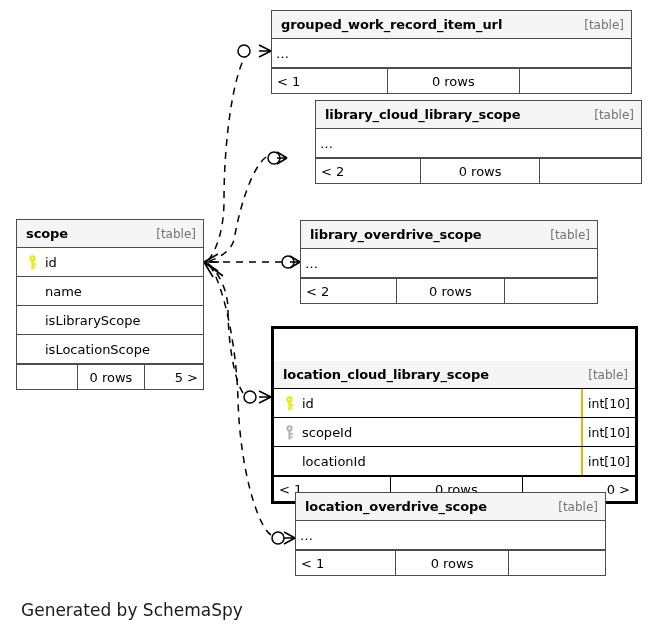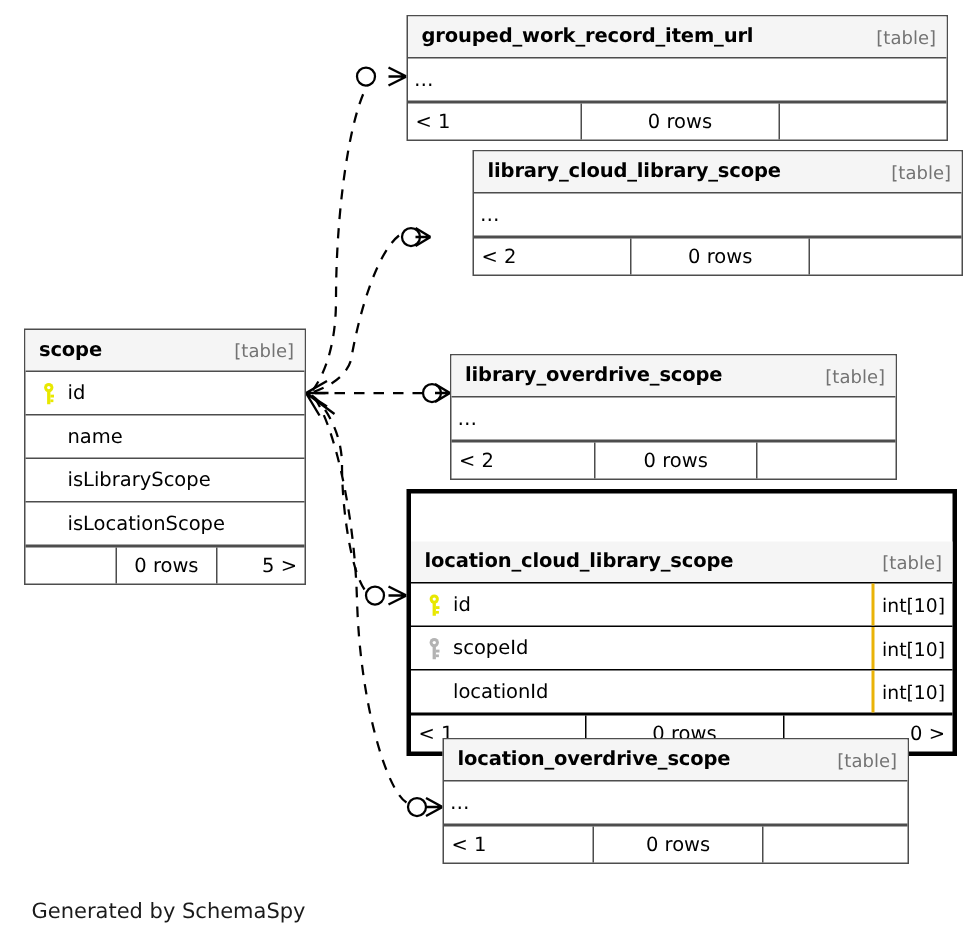--- a/index.html
+++ b/index.html
@@ -152,21 +152,21 @@
   }
   .foot-left   { flex: 0 0 32%; justify-content: flex-start; }
   .foot-center { flex: 1 1 auto; justify-content: center; border-left: 1px solid #4d4d4d; border-right: 1px solid #4d4d4d; }
   .foot-right  { flex: 0 0 31%; justify-content: flex-end; }
   .focal .foot-center { border-left: 1px solid #000000; border-right: 1px solid #000000; }
 
   #footer-credit {
     position: absolute;
     left: 21px;
     top: 600px;
-    font-size: 14px;
+    font-size: 17px;
     color: #1a1a1a;
     z-index: 3;
     white-space: nowrap;
   }
 </style>
 </head>
 <body>
 
 <div id="diagram-canvas">
 
@@ -238,21 +238,21 @@
           <div class="cell-name">
             <span>…</span>
           </div>
         </div>
         <div class="tbl-footer">
           <div class="foot-cell foot-left">&lt; 2</div>
           <div class="foot-cell foot-center">0 rows</div>
           <div class="foot-cell foot-right"></div>
         </div>
       </div>
-      <div class="table-node" style="left: 300px; top: 236px; width: 298px;">
+      <div class="table-node" style="left: 300px; top: 220px; width: 298px;">
         <div class="tbl-header">
           <span class="tbl-title">library_overdrive_scope</span>
           <span class="tbl-kind">[table]</span>
         </div>
         <div class="tbl-row ellipsis-row">
           <div class="cell-name">
             <span>…</span>
           </div>
         </div>
         <div class="tbl-footer">

